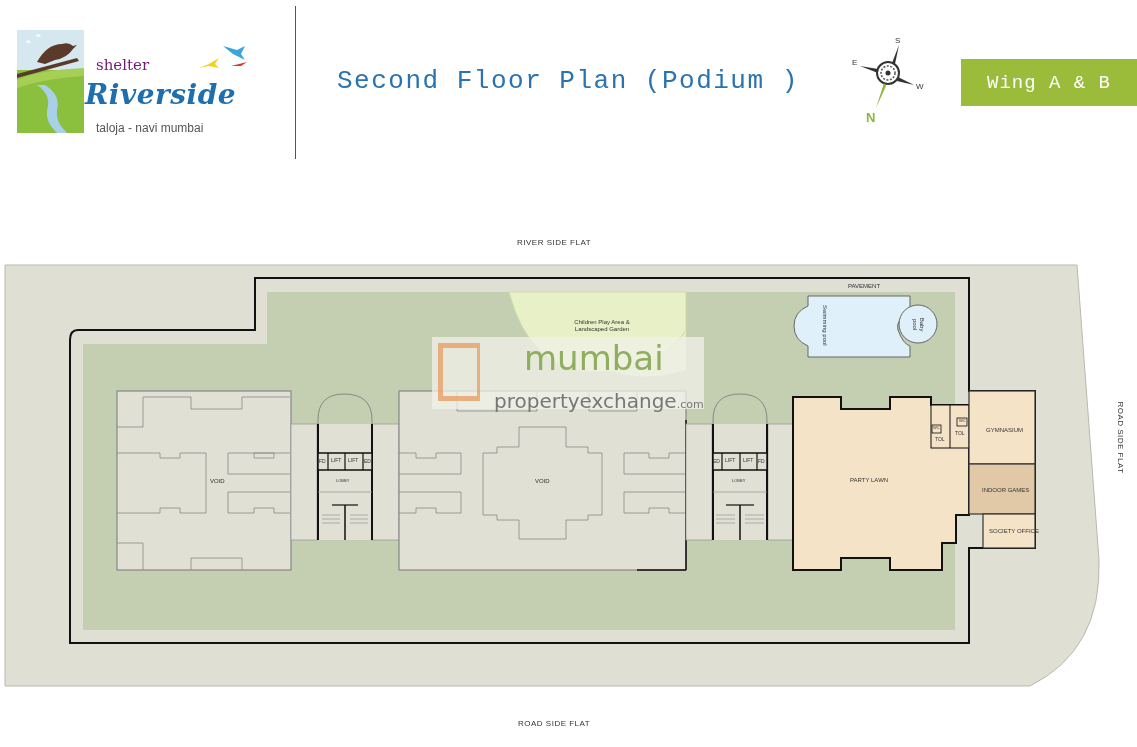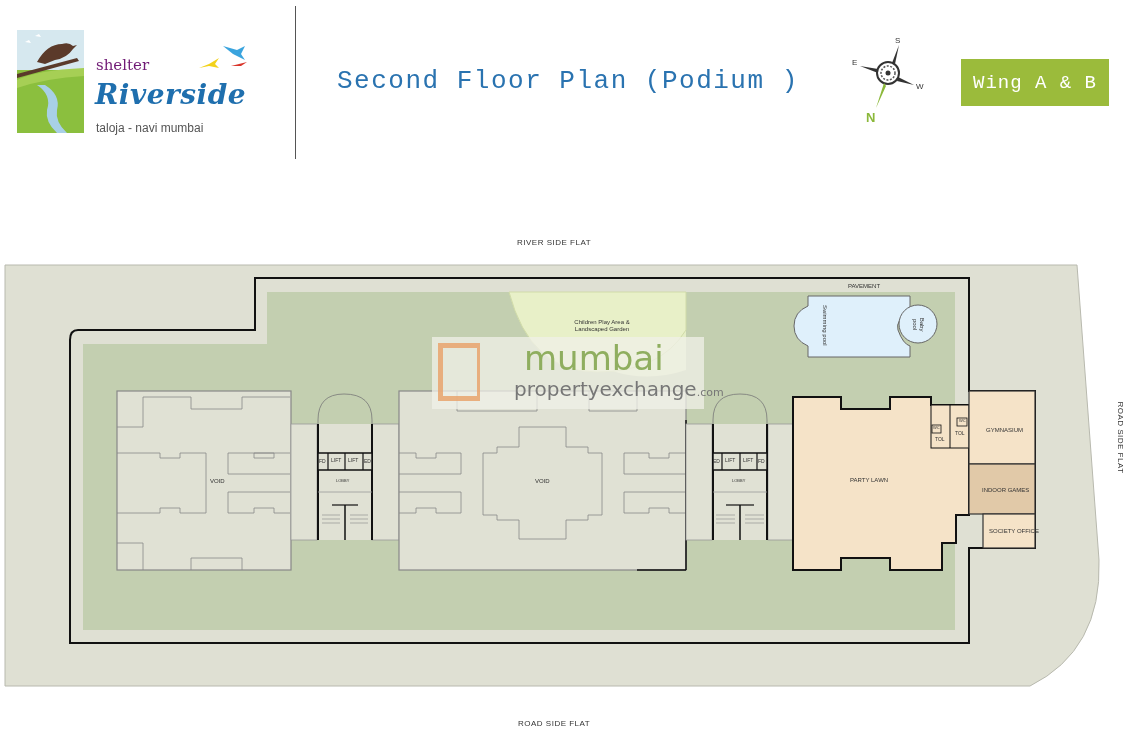--- a/index.html
+++ b/index.html
@@ -25,21 +25,21 @@
       <rect x="0" y="0" width="67" height="55" fill="#d6e8ef"></rect>
       <rect x="0" y="40" width="67" height="63" fill="#8bbf3e"></rect>
       <path d="M0 50 Q20 40 67 38 L67 46 Q30 48 0 58 Z" fill="#a6cf55"></path>
       <path d="M20 55 Q35 65 30 80 Q28 92 40 103 L50 103 Q38 92 40 80 Q44 65 28 55 Z" fill="#a8d0e6"></path>
       <path d="M0 44 L60 28 L62 31 L0 48 Z" fill="#5a3a2a"></path>
       <path d="M20 32 Q30 14 45 14 Q52 12 56 16 L60 15 L56 19 Q50 28 38 30 L28 34 Z" fill="#5b3a2a"></path>
       <path d="M8 12 l4 -2 l2 3 z M18 6 l4 -2 l2 3 z" fill="#ffffff"></path>
     </svg>
   </div>
   <div class="abs logo-text-shelter" style="left:96px;top:56px;">shelter</div>
-  <div class="abs logo-text-riverside" style="left:95px;top:78px;">Riverside</div>
+  <div class="abs logo-text-riverside" style="left:85px;top:78px;">Riverside</div>
   <div class="abs logo-text-sub" style="left:96px;top:121px;">taloja - navi mumbai</div>
   <svg class="abs" style="left:195px;top:42px;" width="55" height="36">
     <path d="M28 4 l14 4 l8 -4 l-4 8 l4 6 l-12 -6 z" fill="#3aa4de"></path>
     <path d="M4 26 l10 -4 l10 -6 l-4 6 l4 4 l-10 -2 z" fill="#f2d21b"></path>
     <path d="M36 24 l8 -2 l8 -2 l-6 4 z" fill="#d9352b"></path>
   </svg>
   <div class="abs" style="left:295px;top:6px;width:1px;height:153px;background:#555;"></div>
 
   <div class="abs title" style="left:337px;top:66px;">Second Floor Plan (Podium )</div>
 
@@ -52,21 +52,21 @@
       <path d="M30 33 L12 30 L30 37 Z" fill="#333"></path>
       <path d="M50 41 L66 49 L49 45 Z" fill="#333"></path>
       <path d="M36 47 L28 72 L38 50 Z" fill="#8bb83a"></path>
     </svg>
     <span class="abs" style="left:47px;top:0px;font-size:8px;color:#333;">S</span>
     <span class="abs" style="left:4px;top:22px;font-size:8px;color:#333;">E</span>
     <span class="abs" style="left:68px;top:46px;font-size:8px;color:#333;">W</span>
     <span class="abs" style="left:18px;top:74px;font-size:13px;font-weight:bold;color:#8bb83a;">N</span>
   </div>
 
-  <div class="abs wing" style="left:961px;top:59px;width:148px;height:47px;">Wing A &amp; B</div>
+  <div class="abs wing" style="left:961px;top:59px;width:176px;height:47px;">Wing A &amp; B</div>
 </div>
 
 <div class="abs site-label" style="left:517px;top:238px;">RIVER SIDE FLAT</div>
 <div class="abs site-label" style="left:518px;top:719px;">ROAD SIDE FLAT</div>
 <div class="abs site-label" style="left:1080px;top:433px;transform:rotate(90deg);transform-origin:center;width:80px;text-align:center;">ROAD SIDE FLAT</div>
 
 <svg class="abs" style="left:0;top:0;" width="1137" height="747" viewBox="0 0 1137 747">
 
   <path d="M5 265 L1077 265 L1099 560 Q1102 650 1030 686 L5 686 Z" fill="#dfe0d3" stroke="#b8b9ae" stroke-width="1"></path>
 
@@ -177,16 +177,16 @@
 
 <div class="abs label" style="left:713px;top:459px;font-size:5px;">ED</div>
 <div class="abs label" style="left:725px;top:458px;font-size:5px;">LIFT</div>
 <div class="abs label" style="left:743px;top:458px;font-size:5px;">LIFT</div>
 <div class="abs label" style="left:758px;top:459px;font-size:5px;">FD</div>
 <div class="abs label" style="left:732px;top:479px;font-size:4px;">LOBBY</div>
 
 <div class="abs" style="left:432px;top:337px;width:272px;height:72px;background:rgba(240,240,232,0.75);">
   <div class="abs" style="left:6px;top:6px;width:42px;height:58px;border:5px solid #e9a36c;border-right-width:3px;box-sizing:border-box;opacity:0.85;"></div>
   <div class="abs wm-text1" style="left:62px;top:4px;margin-left:30px;">mumbai</div>
-  <div class="abs" style="left:62px;top:42px;white-space:nowrap;margin-left:20px;">
+  <div class="abs" style="left:62px;top:54px;white-space:nowrap;">
     <span class="wm-text2">propertyexchange</span><span class="wm-text2" style="font-size:11px;">.com</span>
   </div>
 </div>
 
 </body></html>

